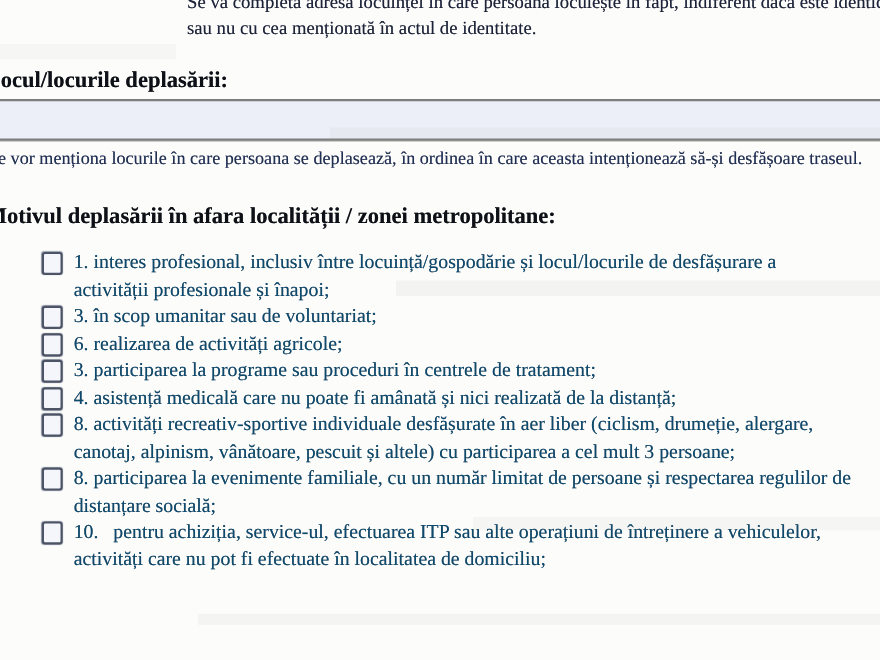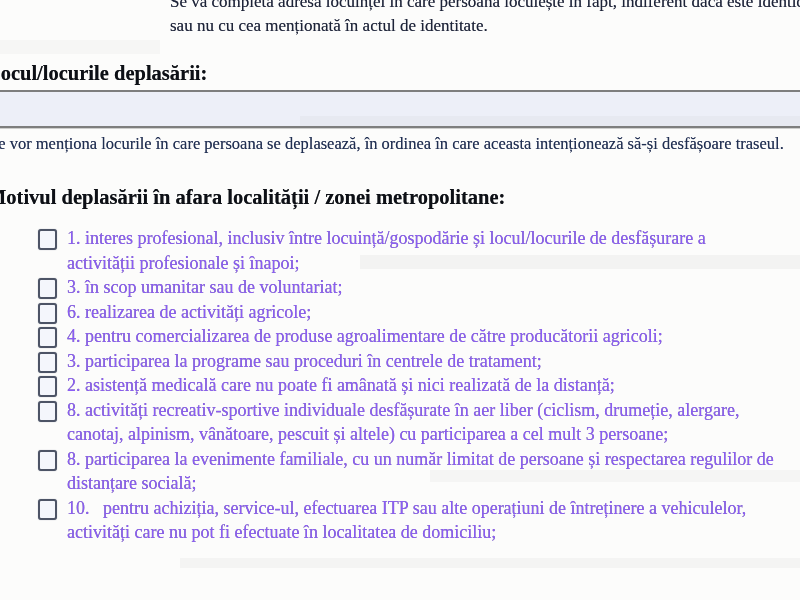--- a/index.html
+++ b/index.html
@@ -46,21 +46,21 @@
     position:absolute;left:38px;top:226px;width:740px;
     display:flex;flex-direction:column;
   }
   .row{display:flex;align-items:flex-start;}
   .cb{
     flex:0 0 auto;width:15px;height:17px;margin:3px 10px 0 0;
     background:#f4f6fc;border:2px solid #4d5466;border-radius:3px;
     box-shadow:0 0 1px rgba(60,70,100,.5);
   }
   .txt{
-    width:712px;font-size:18px;line-height:24.5px;color:#8b5cf6;
+    width:712px;font-size:18px;line-height:24.5px;color:#0c4a6e;
     text-shadow:0 0 .45px rgba(15,15,35,.55);
   }
 
   
   .smudge{position:absolute;pointer-events:none;background:#9a9a9a;}
   .s1{left:300px;top:116px;width:500px;height:10px;opacity:.07;}
   .s2{left:360px;top:255px;width:440px;height:14px;opacity:.09;}
   .s3{left:430px;top:470px;width:370px;height:12px;opacity:.07;}
   .s4{left:180px;top:558px;width:620px;height:10px;opacity:.08;}
   .s5{left:0px;top:40px;width:160px;height:14px;opacity:.06;}
@@ -91,29 +91,25 @@
     <div class="row">
       <span class="cb"></span>
       <span class="txt">3. în scop umanitar sau de voluntariat;</span>
     </div>
     <div class="row">
       <span class="cb"></span>
       <span class="txt">6. realizarea de activități agricole;</span>
     </div>
     <div class="row">
       <span class="cb"></span>
-      <span class="txt">4. pentru comercializarea de produse agroalimentare de către producătorii agricoli;</span>
-    </div>
-    <div class="row">
-      <span class="cb"></span>
       <span class="txt">3. participarea la programe sau proceduri în centrele de tratament;</span>
     </div>
     <div class="row">
       <span class="cb"></span>
-      <span class="txt">2. asistență medicală care nu poate fi amânată și nici realizată de la distanță;</span>
+      <span class="txt">4. asistență medicală care nu poate fi amânată și nici realizată de la distanță;</span>
     </div>
     <div class="row">
       <span class="cb"></span>
       <span class="txt">8. activități recreativ-sportive individuale desfășurate în aer liber (ciclism, drumeție, alergare, canotaj, alpinism, vânătoare, pescuit și altele) cu participarea a cel mult 3 persoane;</span>
     </div>
     <div class="row">
       <span class="cb"></span>
       <span class="txt">8. participarea la evenimente familiale, cu un număr limitat de persoane și respectarea regulilor de distanțare socială;</span>
     </div>
     <div class="row">

